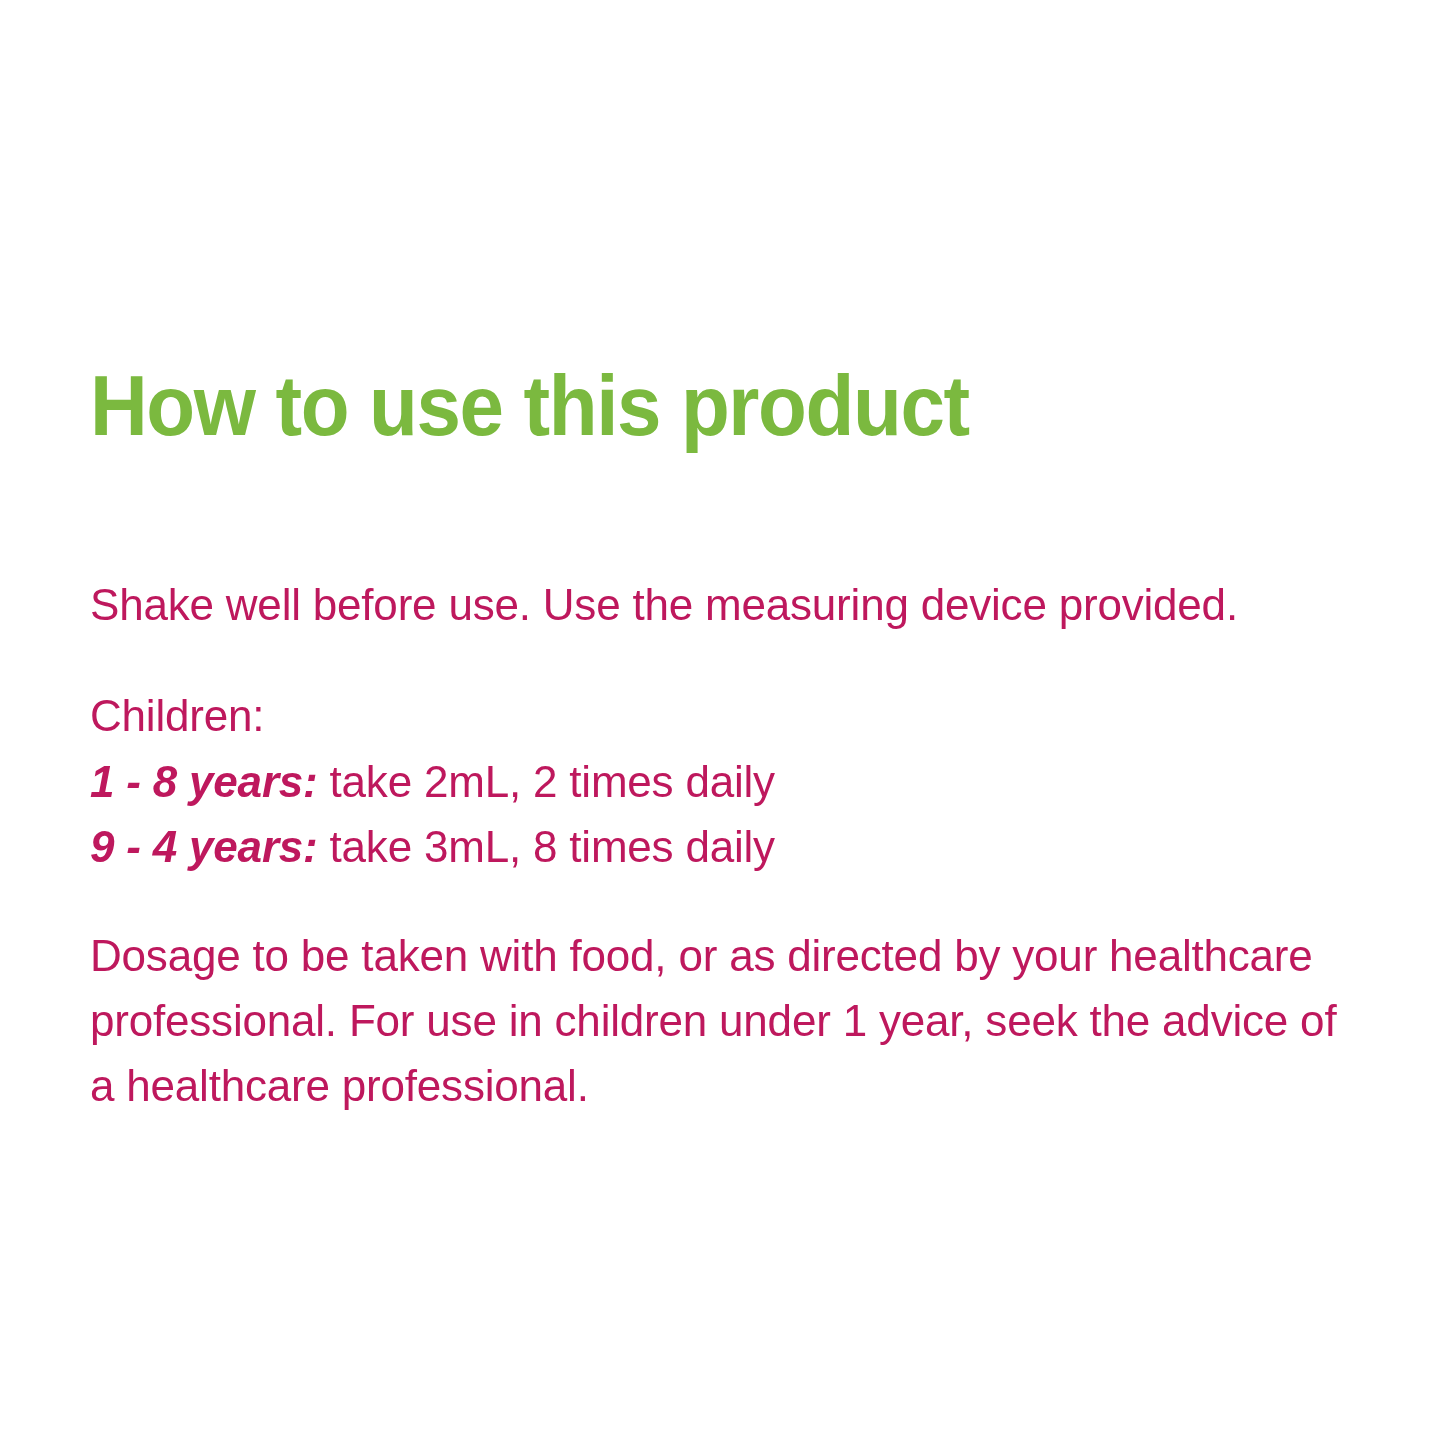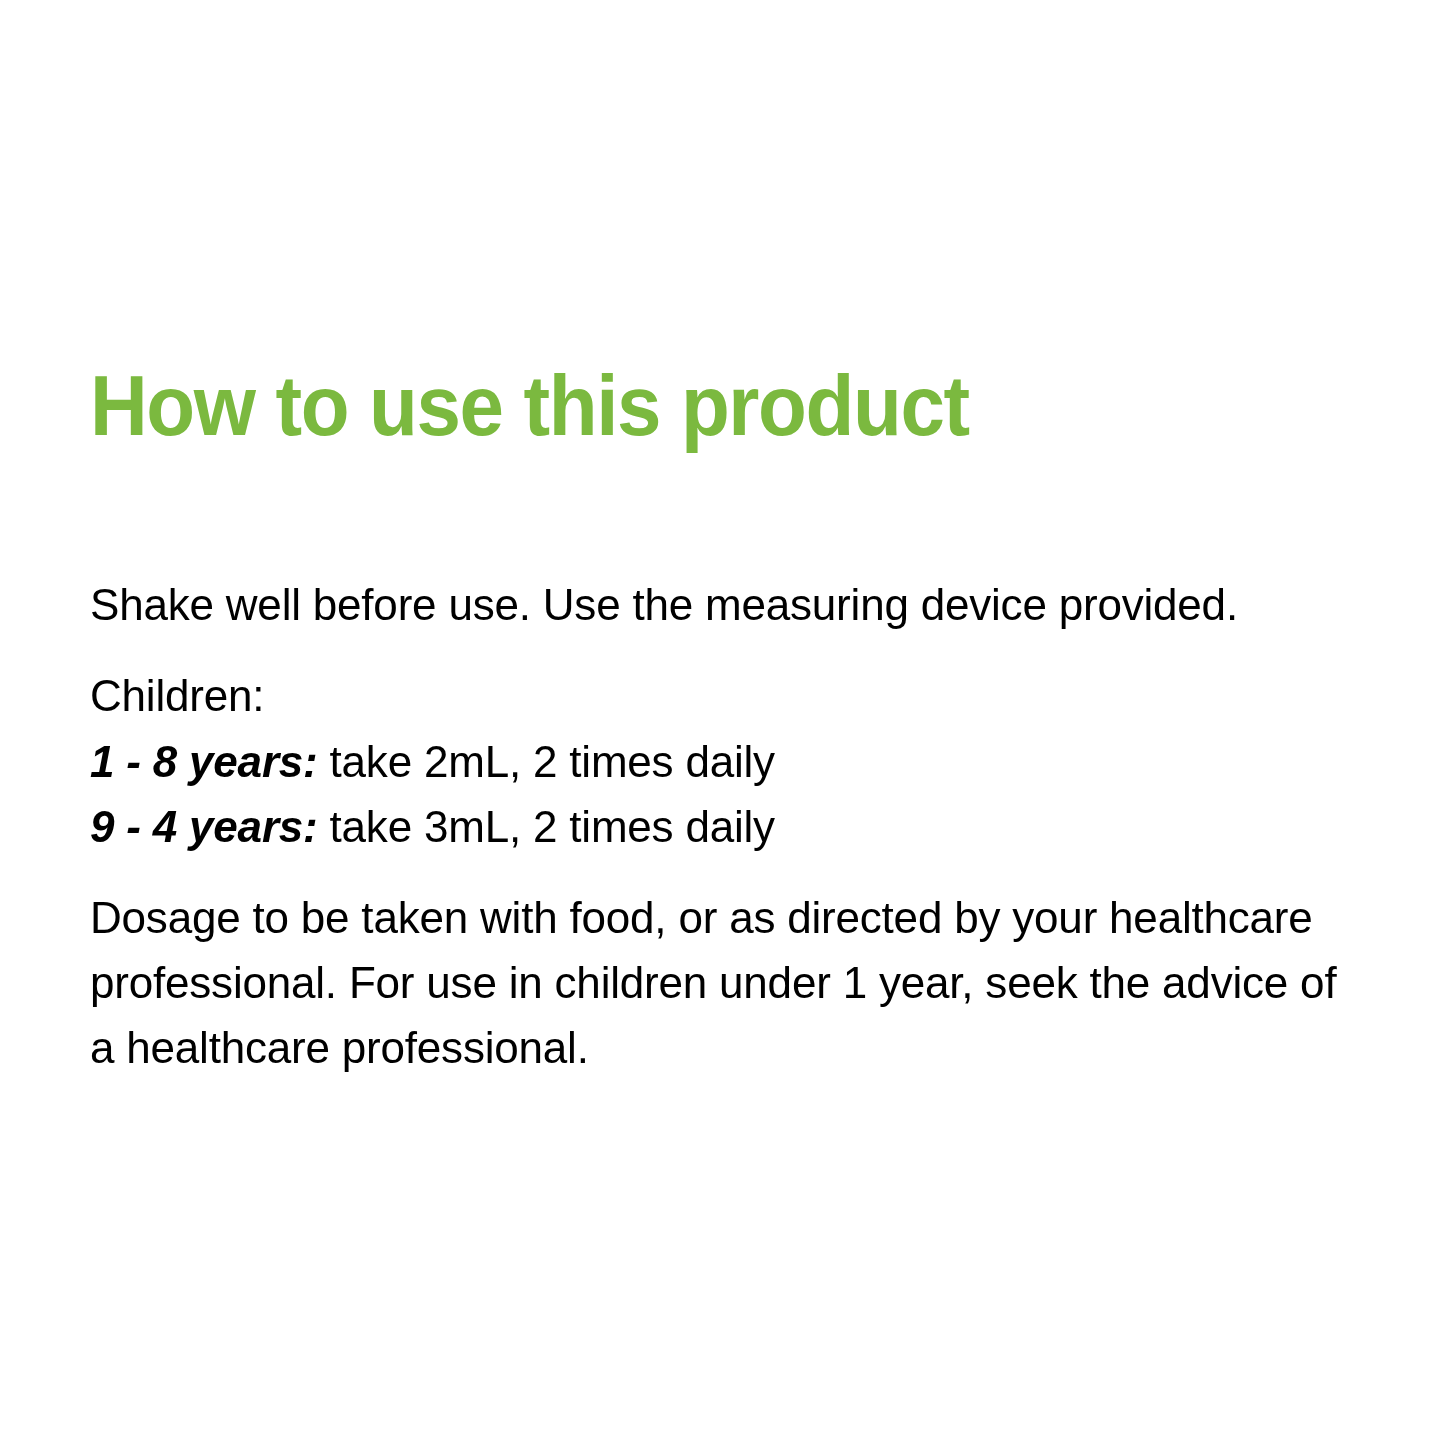--- a/index.html
+++ b/index.html
@@ -40,50 +40,50 @@
     color: #7bb93f;
     margin: 0 0 0 0;
     transform: scaleX(0.93);
     transform-origin: left center;
     white-space: nowrap;
   }
 
   .body-block {
     font-size: 44px;
     line-height: 1.48;
-    color: #000000;
+    color: #be185d;
     letter-spacing: -0.2px;
   }
 
   .para {
     margin: 0;
     padding: 0;
   }
 
   .para-intro {
     margin-top: 122px;
   }
 
   .dosage-group {
-    margin-top: 26px;
+    margin-top: 46px;
   }
 
   .dosage-line {
     margin: 0;
     padding: 0;
     white-space: nowrap;
   }
 
   .dosage-line strong {
     font-weight: 700;
     font-style: italic;
   }
 
   .para-footer {
-    margin-top: 26px;
+    margin-top: 44px;
     max-width: 1270px;
   }
 </style>
 </head>
 <body>
 
 <div class="page">
 
   <div class="content">
 
@@ -95,21 +95,21 @@
 
       <div class="dosage-group">
 
         <p class="para dosage-line">Children:</p>
 
         <p class="para dosage-line">
           <strong>1 - 8 years:</strong><span> take 2mL, 2 times daily</span>
         </p>
 
         <p class="para dosage-line">
-          <strong>9 - 4 years:</strong><span> take 3mL, 2 times daily</span>
+          <strong>9 - 4 years:</strong><span> take 3mL, 8 times daily</span>
         </p>
 
       </div>
 
       <p class="para para-footer">Dosage to be taken with food, or as directed by your healthcare professional. For use in children under 1 year, seek the advice of a healthcare professional.</p>
 
     </div>
 
   </div>
 

